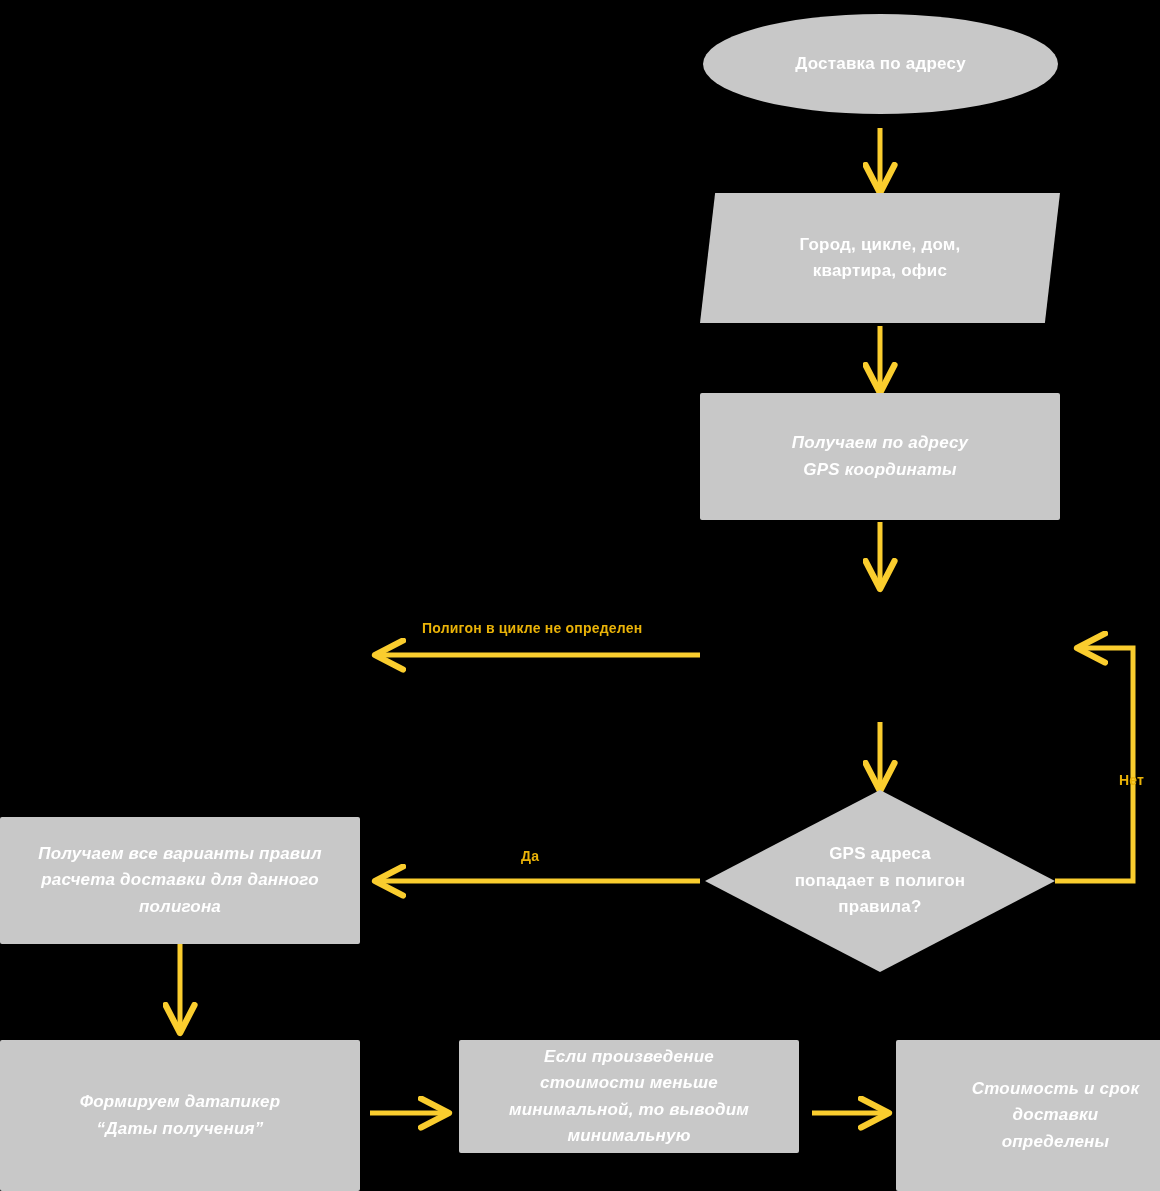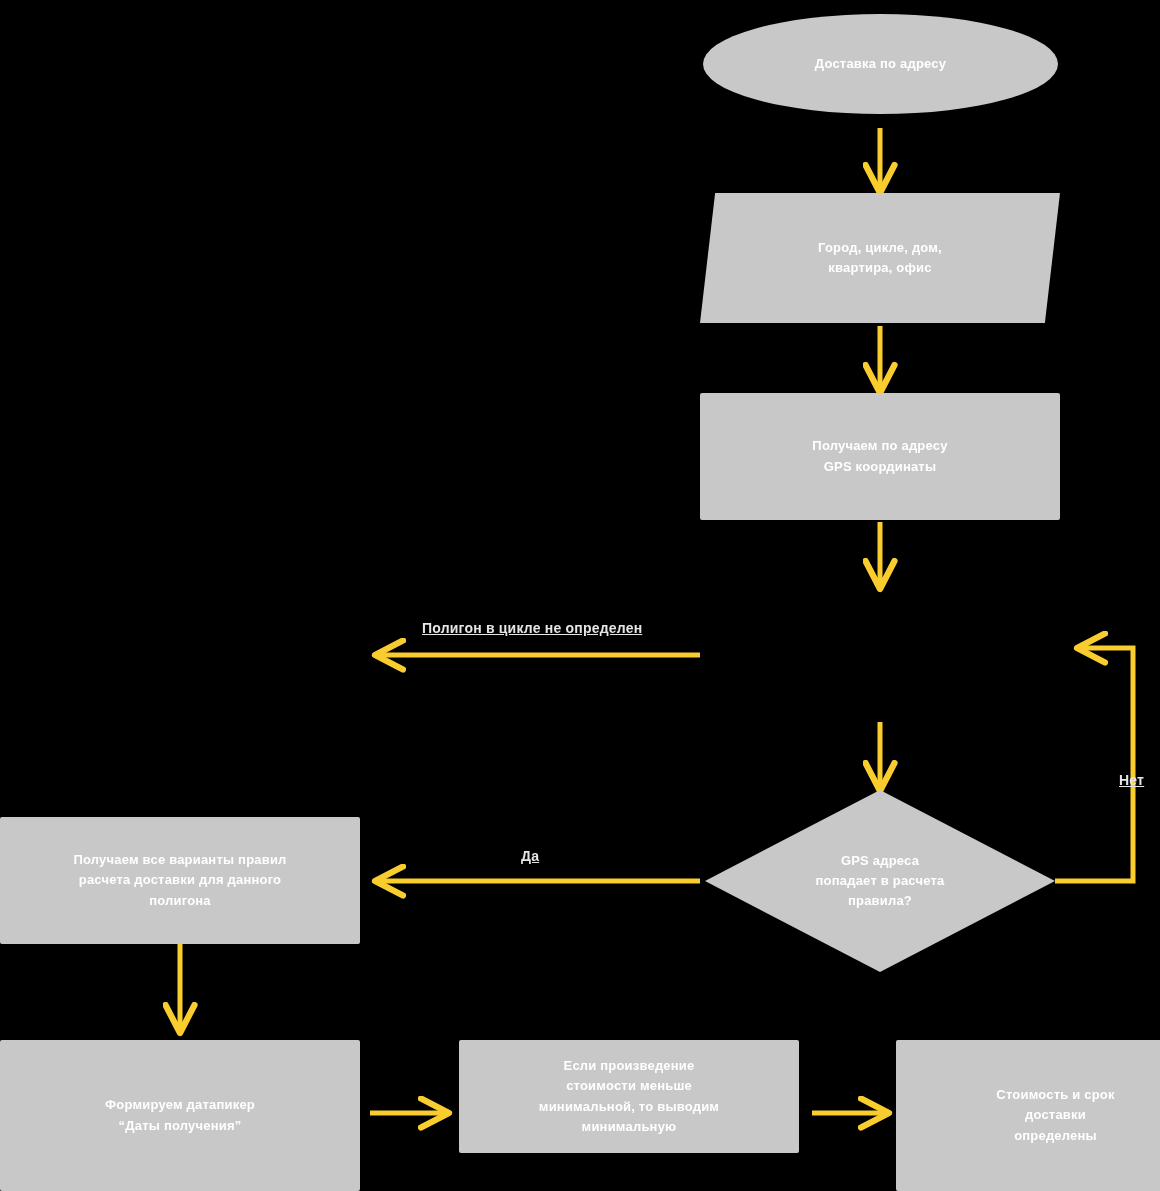--- a/index.html
+++ b/index.html
@@ -16,50 +16,49 @@
   }
   .node{
     position:absolute;
     box-sizing:border-box;
     display:flex;
     align-items:center;
     justify-content:center;
     text-align:center;
     color:#ffffff;
     font-weight:bold;
-    font-size:13px;
+    font-size:17px;
     line-height:1.55;
     letter-spacing:.2px;
     padding:6px 14px;
   }
   .shape-fill{background:#c8c8c8;}
   .ellipse{border-radius:50%;}
-  .rect{border-radius:2px;}
+  .rect{border-radius:2px;font-style:italic;}
   .parallelogram{
     -webkit-clip-path:polygon(4.2% 0%, 100% 0%, 95.8% 100%, 0% 100%);
     clip-path:polygon(4.2% 0%, 100% 0%, 95.8% 100%, 0% 100%);
   }
   .hexagon{
     -webkit-clip-path:polygon(7% 0%, 93% 0%, 100% 50%, 93% 100%, 7% 100%, 0% 50%);
     clip-path:polygon(7% 0%, 93% 0%, 100% 50%, 93% 100%, 7% 100%, 0% 50%);
   }
   .diamond{
     -webkit-clip-path:polygon(50% 0%, 100% 50%, 50% 100%, 0% 50%);
     clip-path:polygon(50% 0%, 100% 50%, 50% 100%, 0% 50%);
   }
   .node-text{display:block;white-space:pre-line;}
   .edge-svg{position:absolute;left:0;top:0;width:1160px;height:1191px;pointer-events:none;}
   .edge-label{
     position:absolute;
-    color:#e5e5e5;
+    color:#eab308;
     font-size:14px;
     font-weight:bold;
     letter-spacing:.2px;
     white-space:nowrap;
-    text-decoration:underline;
   }
 </style>
 </head>
 <body>
 
 <div id="canvas">
 
   <svg class="edge-svg" viewBox="0 0 1160 1191">
     <defs>
       <marker id="arrowhead" markerWidth="7" markerHeight="7" refX="5.6" refY="3.5" orient="auto" markerUnits="strokeWidth">
@@ -95,21 +94,21 @@
   </div>
 
   <div class="node shape-fill rect" style="left:700px; top:393px; width:360px; height:127px;">
     <span class="node-text">Получаем по адресу
 GPS координаты</span>
   </div>
 
 
   <div class="node shape-fill diamond" style="left:705px; top:790px; width:350px; height:182px;">
     <span class="node-text">GPS адреса
-попадает в расчета
+попадает в полигон
 правила?</span>
   </div>
 
 
   <div class="node shape-fill rect" style="left:0px; top:817px; width:360px; height:127px;">
     <span class="node-text">Получаем все варианты правил
 расчета доставки для данного
 полигона</span>
   </div>
 

